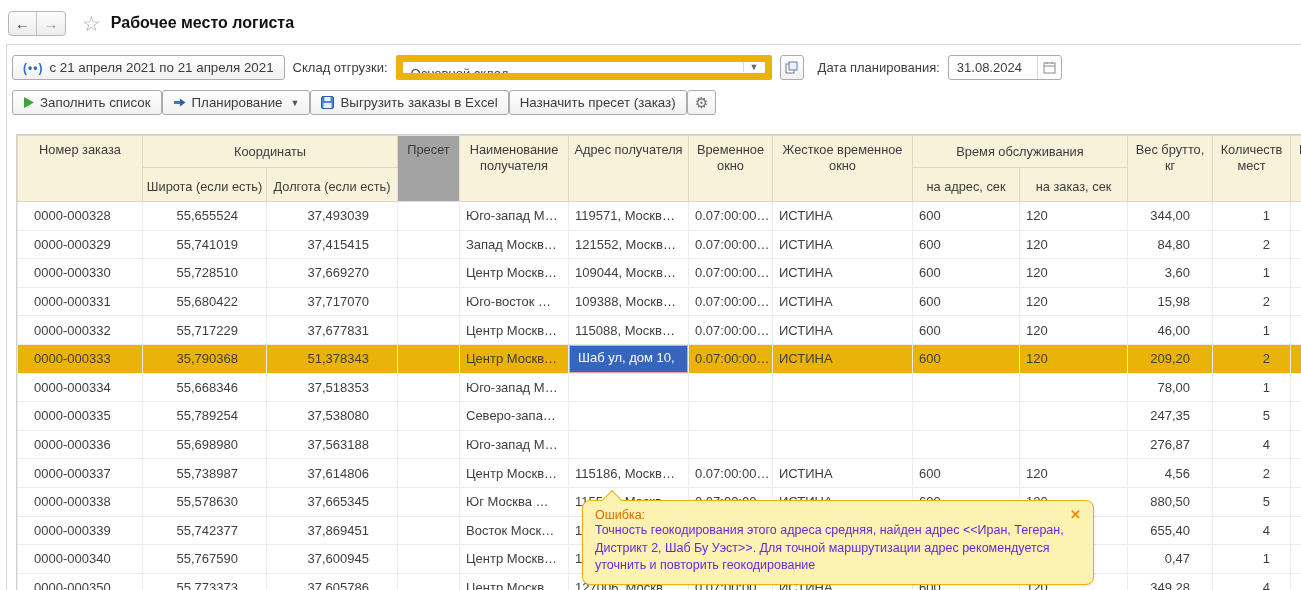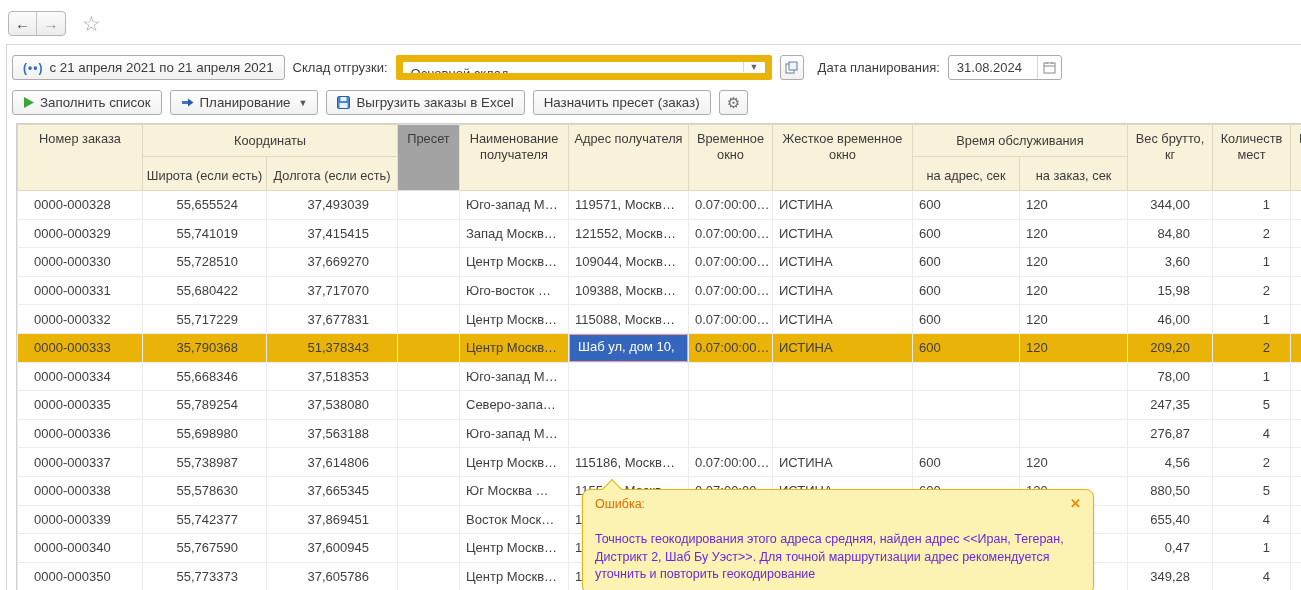--- a/index.html
+++ b/index.html
@@ -26,21 +26,21 @@
   .lbl { color:#3c3c3c; white-space:nowrap; }
   .combo { display:flex; align-items:flex-start; border:7px solid #eab308; border-radius:2px; background:#fff; height:25px; overflow:hidden; }
   .combo .val { width:340px; padding:4px 8px; white-space:nowrap; overflow:hidden; }
   .combo .dd  { width:22px; display:flex; align-items:center; justify-content:center; color:#666; font-size:9px; border-left:1px solid #d6d6d6; cursor:pointer; }
   .sq-btn { width:24px; height:25px; display:flex; align-items:center; justify-content:center; background:linear-gradient(#fefefe,#f1f1f1);
             border:1px solid #acacac; border-radius:3px; cursor:pointer; }
   .date-box { display:flex; align-items:stretch; border:1px solid #acacac; border-radius:3px; background:#fff; height:25px; }
   .date-box .val { width:88px; padding:4px 8px; white-space:nowrap; }
   .date-box .cal { width:24px; display:flex; align-items:center; justify-content:center; border-left:1px solid #d6d6d6; cursor:pointer; }
   
-  .toolbar { display:flex; align-items:center; gap:8px; padding:2px 0 8px 0; }
+  .toolbar { display:flex; align-items:center; padding:2px 0 19px 0; }
   .caret { font-size:9px; color:#555; margin-left:2px; }
   
   .grid-wrap { position:relative; margin-left:4px; width:1292px; overflow:hidden; border-left:1px solid #cfcfcf; border-top:1px solid #cfcfcf; }
   table { border-collapse:collapse; table-layout:fixed; width:1333px; }
   th { background:#f8f2da; font-weight:normal; color:#3c3c3c; text-align:center; vertical-align:top;
        border:1px solid #e0d9c0; padding:6px 3px 2px 3px; font-size:12.8px; line-height:1.25; }
   th.mid { vertical-align:middle; padding-top:2px; }
   th.grey { background:#a3a3a3; border-color:#e0e0e0; }
   thead tr.r1 th { height:32px; }
   thead tr.r2 th { height:34px; vertical-align:middle; }
@@ -52,41 +52,42 @@
   td.pr-p { padding-right:20px; }
   tr.current td { background:#eab308; }
   td.sel-td { padding:0; }
   .sel-cell { display:block; background:#3566be; color:#fff; border:1px solid #ef9c9c; padding:4px 3px 4px 8px; height:100%; white-space:nowrap; overflow:hidden; }
   
   .tooltip { position:absolute; left:565px; top:365px; width:512px; background:#fcf3b3; border:1px solid #e7b califa40f;
              z-index:5; }
   .tooltip { border:1px solid #e7b40f; border-radius:8px; padding:7px 12px 9px 12px; box-shadow:0 1px 3px rgba(0,0,0,0.12); }
   .tooltip .arrow { position:absolute; top:-8px; left:22px; width:14px; height:14px; background:#fcf3b3;
                     border-left:1px solid #e7b40f; border-top:1px solid #e7b40f; transform:rotate(45deg); }
-  .tip-head { display:flex; align-items:flex-start; justify-content:space-between; margin-bottom:20px; }
+  .tip-head { display:flex; align-items:flex-start; justify-content:space-between; margin-bottom:0; }
   .tip-title { color:#e06a00; font-size:12.5px; }
   .tip-close { color:#ef8a00; font-weight:bold; font-size:13px; cursor:pointer; line-height:1; }
   .tip-body { color:#6d28d9; font-size:12.5px; line-height:1.4; white-space:normal; }
   .icon-svg { display:block; }
 </style>
 </head>
 <body>
 
 <div class="screen">
 
   <div class="titlebar">
     <div class="nav-group">
       <div class="nav-btn back">
           <span>←</span>
         </div>
       <div class="nav-btn fwd">
           <span>→</span>
         </div>
     </div>
     <span class="star">☆</span>
+    <span class="page-title">Рабочее место логиста</span>
   </div>
 
   <div class="form-frame">
 
     <div class="filters">
       <button class="btn">
         <span class="period-icon">(••)</span>
         <span>с 21 апреля 2021 по 21 апреля 2021</span>
       </button>
       <span class="lbl">Склад отгрузки:</span>

